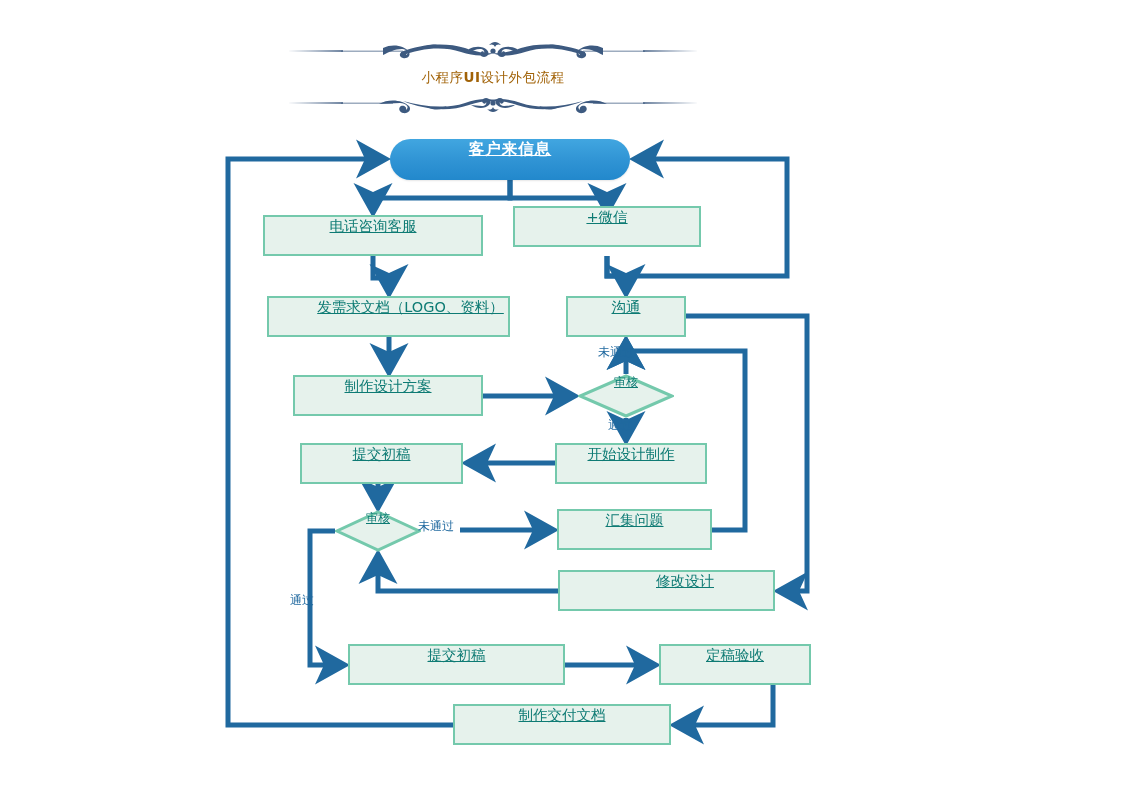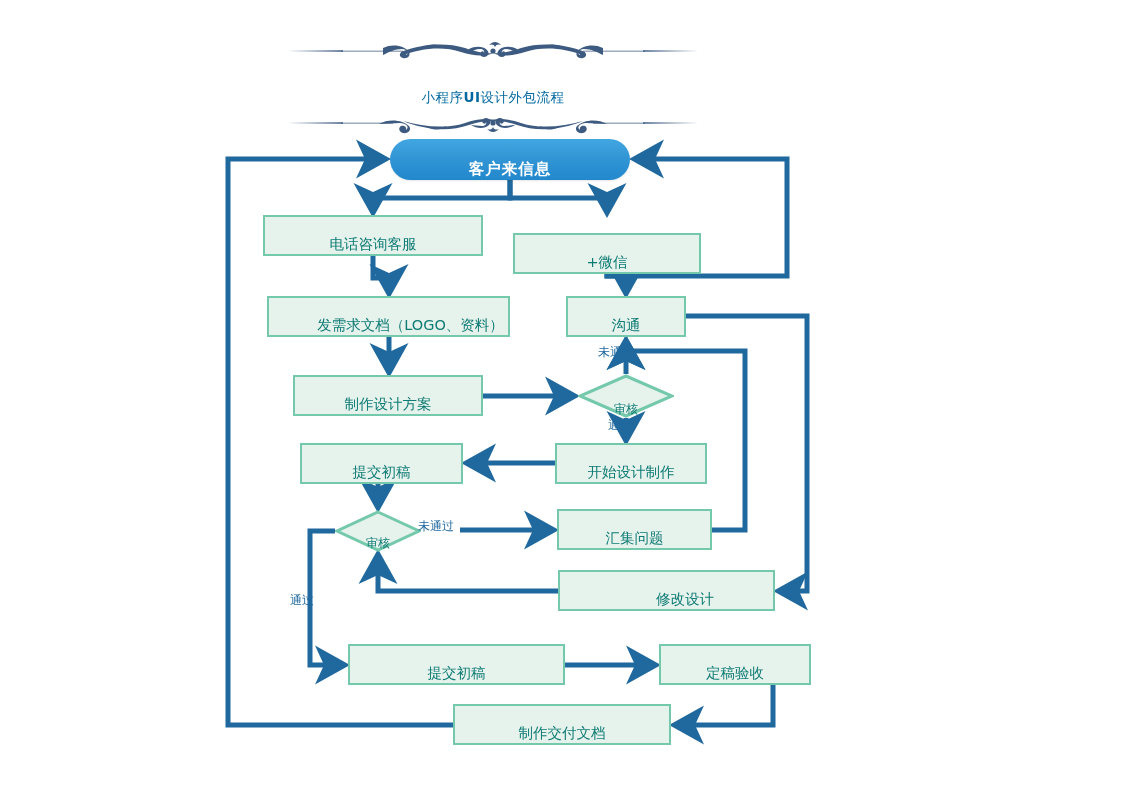--- a/index.html
+++ b/index.html
@@ -35,39 +35,39 @@
     text-align: center;
   }
   .ornament {
     display: block;
     width: 420px;
     height: 26px;
   }
   .title-text {
     display: block;
     font-size: 13.5px;
-    color: #0369a1;
+    color: #a16207;
     letter-spacing: .5px;
     line-height: 26px;
     white-space: nowrap;
-    margin-top: 20px;
   }
   .title-text b { font-weight: bold; }
 
   
   .node {
     position: absolute;
     box-sizing: border-box;
     display: flex;
-    align-items: flex-end;
+    align-items: flex-start;
     justify-content: center;
     font-size: 14.5px;
     color: #0e7b74;
     white-space: nowrap;
     user-select: none;
+    text-decoration: underline;
   }
   .node.process {
     background: #e6f2ec;
     border: 2px solid #74c9ac;
   }
   .node.start {
     background: linear-gradient(180deg, #41a6e0 0%, #2f93d4 55%, #2288cc 100%);
     border: none;
     border-radius: 22px;
     color: #ffffff;
@@ -198,21 +198,21 @@
   </svg>
 
   <div class="node start" style="left:390px; top:139px; width:240px; height:41px;">
     <span>客户来信息</span>
   </div>
 
   <div class="node process" style="left:263px; top:215px; width:220px; height:41px;">
     <span>电话咨询客服</span>
   </div>
 
-  <div class="node process" style="left:513px; top:233px; width:188px; height:41px;">
+  <div class="node process" style="left:513px; top:206px; width:188px; height:41px;">
     <span>+微信</span>
   </div>
 
   <div class="node process" style="left:267px; top:296px; width:243px; height:41px;padding-left:44px;">
     <span>发需求文档（LOGO、资料）</span>
   </div>
 
   <div class="node process" style="left:566px; top:296px; width:120px; height:41px;">
     <span>沟通</span>
   </div>

